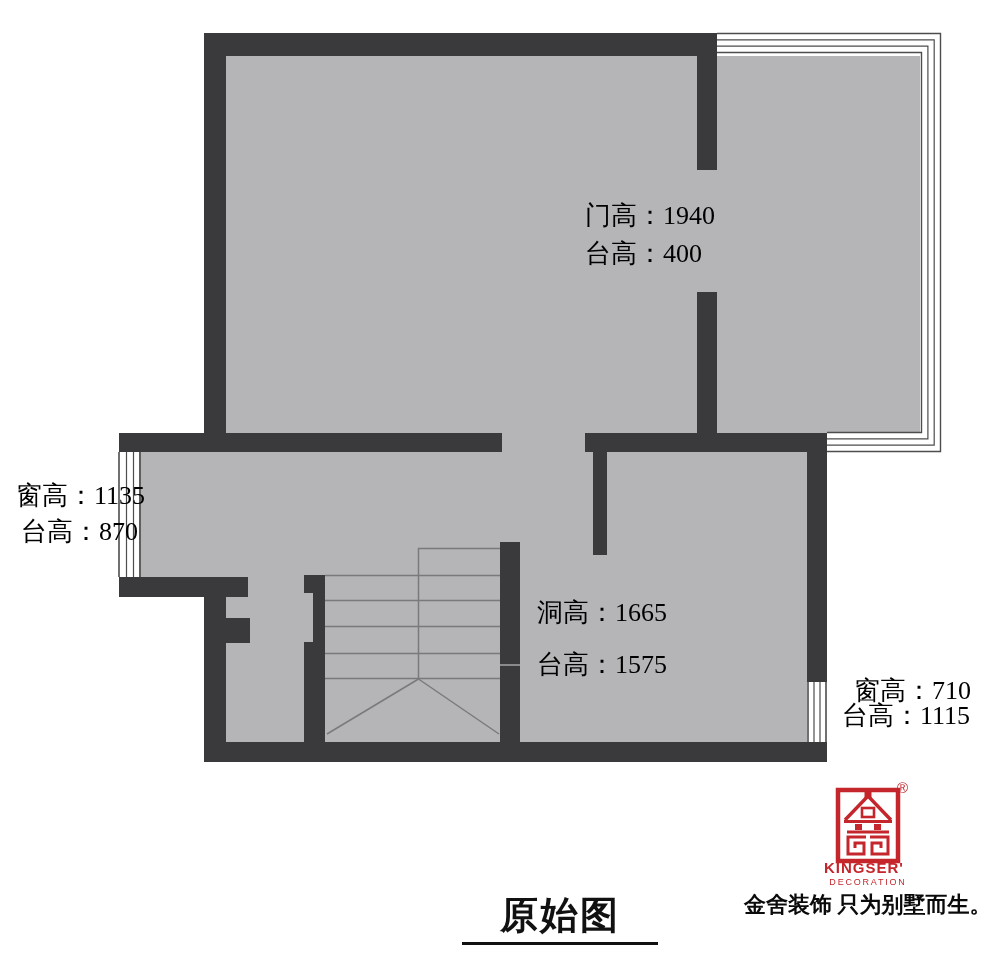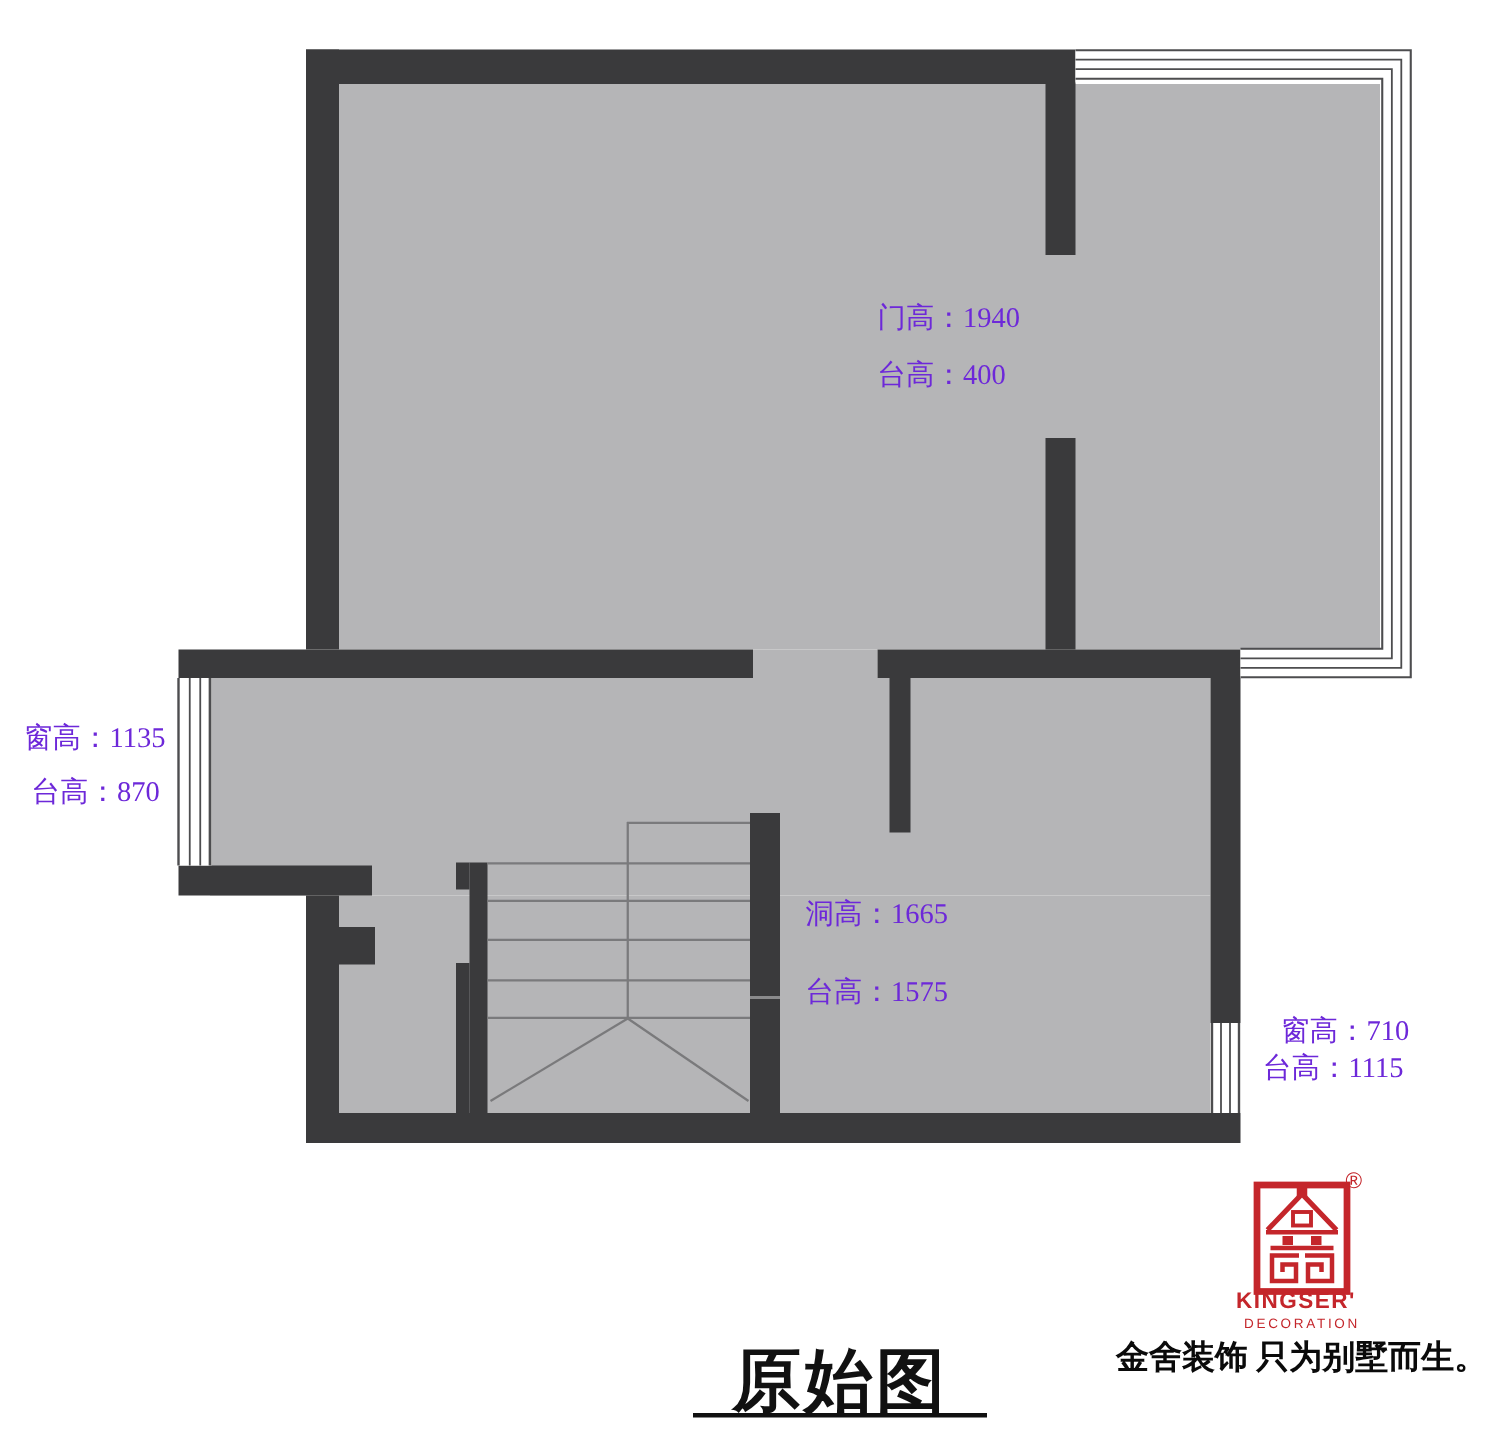--- a/index.html
+++ b/index.html
@@ -1,25 +1,25 @@
 <!DOCTYPE html>
 <html><head>
 <meta charset="utf-8">
 <style>
   html,body{margin:0;padding:0;background:#ffffff;}
   #stage{position:relative;width:1000px;height:959px;background:#ffffff;overflow:hidden;
          font-family:"Liberation Serif","DejaVu Serif",serif;}
   .floor{position:absolute;background:#b5b5b7;}
   .wall{position:absolute;background:#3a3a3c;}
-  .lbl{position:absolute;color:#6d28d9;font-size:19px;line-height:1;white-space:pre;
+  .lbl{position:absolute;color:#000000;font-size:26px;line-height:1;white-space:pre;
        font-family:"Liberation Serif","DejaVu Serif",serif;}
   #plan-svg{position:absolute;left:0;top:0;}
   .plan-title{position:absolute;left:462px;top:896px;width:196px;text-align:center;
       font-family:"Liberation Sans","DejaVu Sans",sans-serif;font-weight:bold;
-      font-size:46px;color:#111;letter-spacing:2px;line-height:1.05;}
+      font-size:38px;color:#111;letter-spacing:2px;line-height:1.05;}
   .title-rule{position:absolute;left:462px;top:942px;width:196px;height:3px;background:#111;}
   .brand-word{position:absolute;left:824px;top:860px;width:88px;text-align:left;
       font-family:"Liberation Sans","DejaVu Sans",sans-serif;font-weight:bold;
       font-size:15px;letter-spacing:1px;color:#c4262b;line-height:1;}
   .brand-sub{position:absolute;left:824px;top:878px;width:88px;text-align:center;
       font-family:"Liberation Sans","DejaVu Sans",sans-serif;font-weight:normal;
       font-size:9px;letter-spacing:1.8px;color:#c4262b;line-height:1;}
   .brand-reg{position:absolute;left:897px;top:780px;font-size:15px;color:#c4262b;
       font-family:"Liberation Sans","DejaVu Sans",sans-serif;line-height:1;}
   .tagline{position:absolute;left:744px;top:892px;width:240px;color:#0a0a0a;

